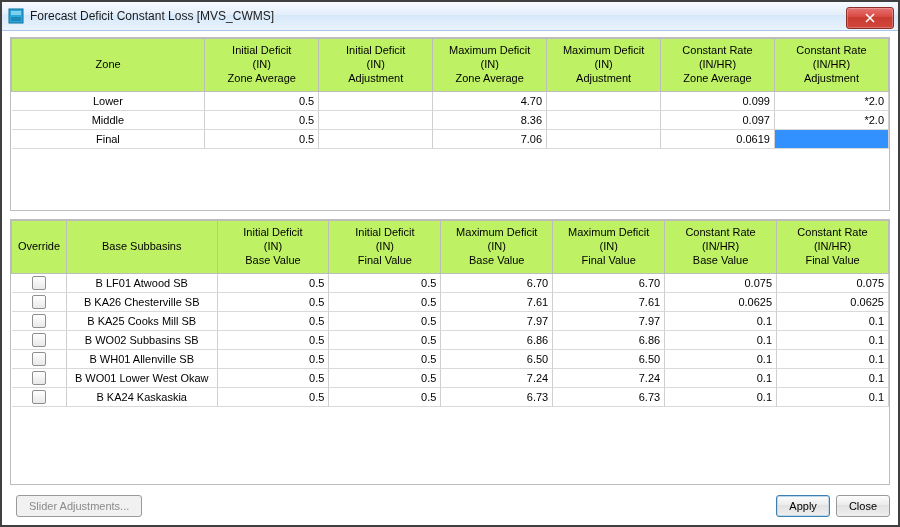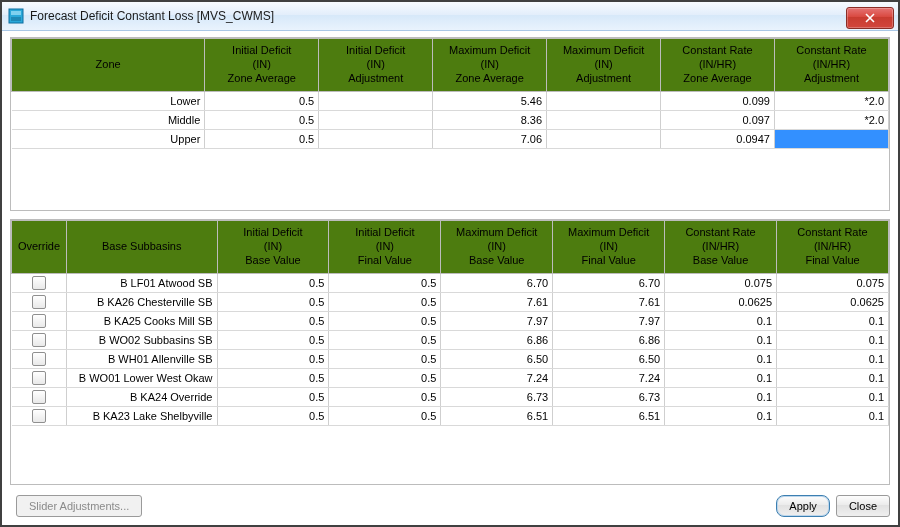--- a/index.html
+++ b/index.html
@@ -77,40 +77,40 @@
   .panel.top { height: 172px; }
   .panel.bottom { flex: 1; }
 
   table.grid {
     border-collapse: collapse;
     width: 100%;
     table-layout: fixed;
     font-size: 11px;
   }
   table.grid th {
-    background: #4d7c0f;
+    background: #bef264;
     border: 1px solid #bcbcbc;
     font-weight: normal;
     padding: 3px 4px;
     text-align: center;
     line-height: 1.25;
     height: 46px;
     vertical-align: middle;
   }
   table.grid td {
     border: 1px solid #cfcfcf;
     padding: 0 4px;
     height: 18px;
     vertical-align: middle;
     background: #fff;
     white-space: nowrap;
     overflow: hidden;
   }
   table.grid td.num { text-align: right; }
-  table.grid td.txt { text-align: right; }
+  table.grid td.txt { text-align: center; }
 
   .hl { background: #3390ff !important; }
   .chk-cell { text-align: center; }
   .chk {
     width: 12px; height: 12px;
     display: inline-block;
     border: 1px solid #8f8f8f;
     background: linear-gradient(to bottom, #fff, #e9e9e9);
     border-radius: 2px;
     vertical-align: middle;
@@ -130,21 +130,20 @@
     font-family: inherit;
     border: 1px solid #9a9a9a;
     border-radius: 3px;
     background: linear-gradient(to bottom, #fdfdfd, #ebebeb 45%, #e1e1e1 46%, #efefef);
     color: #000;
     cursor: default;
   }
   .btn.default {
     border-color: #3c7fb1;
     box-shadow: 0 0 0 1px #bcd6ec inset;
-    border-radius: 8px;
   }
   .btn.disabled {
     color: #8a8a8a;
     background: #f1f1f1;
   }
 
   
   table.grid th:first-child { border-left-color: #bcbcbc; margin-left: 36px; }
   table.grid th:last-child { border-right-color: #bcbcbc; }
   table.grid td:first-child { border-left: none; }
@@ -194,41 +193,41 @@
             <th>Maximum Deficit<br>(IN)<br>Adjustment</th>
             <th>Constant Rate<br>(IN/HR)<br>Zone Average</th>
             <th>Constant Rate<br>(IN/HR)<br>Adjustment</th>
           </tr>
         </thead>
         <tbody>
           <tr>
             <td class="txt">Lower</td>
             <td class="num">0.5</td>
             <td class="num"></td>
-            <td class="num">5.46</td>
+            <td class="num">4.70</td>
             <td class="num"></td>
             <td class="num">0.099</td>
             <td class="num">*2.0</td>
           </tr>
           <tr>
             <td class="txt">Middle</td>
             <td class="num">0.5</td>
             <td class="num"></td>
             <td class="num">8.36</td>
             <td class="num"></td>
             <td class="num">0.097</td>
             <td class="num">*2.0</td>
           </tr>
           <tr>
-            <td class="txt">Upper</td>
+            <td class="txt">Final</td>
             <td class="num">0.5</td>
             <td class="num"></td>
             <td class="num">7.06</td>
             <td class="num"></td>
-            <td class="num">0.0947</td>
+            <td class="num">0.0619</td>
             <td class="num hl"></td>
           </tr>
         </tbody>
       </table>
     </div>
 
     <div class="panel bottom">
       <table class="grid">
         <colgroup>
           <col style="width:54px">
@@ -308,35 +307,25 @@
               <td class="txt">B WO01 Lower West Okaw</td>
               <td class="num">0.5</td>
               <td class="num">0.5</td>
               <td class="num">7.24</td>
               <td class="num">7.24</td>
               <td class="num">0.1</td>
               <td class="num">0.1</td>
             </tr>
             <tr>
               <td class="chk-cell"><span class="chk"></span></td>
-              <td class="txt">B KA24 Override</td>
+              <td class="txt">B KA24 Kaskaskia</td>
               <td class="num">0.5</td>
               <td class="num">0.5</td>
               <td class="num">6.73</td>
               <td class="num">6.73</td>
-              <td class="num">0.1</td>
-              <td class="num">0.1</td>
-            </tr>
-            <tr>
-              <td class="chk-cell"><span class="chk"></span></td>
-              <td class="txt">B KA23 Lake Shelbyville</td>
-              <td class="num">0.5</td>
-              <td class="num">0.5</td>
-              <td class="num">6.51</td>
-              <td class="num">6.51</td>
               <td class="num">0.1</td>
               <td class="num">0.1</td>
             </tr>
           </tbody>
       </table>
     </div>
 
     <div class="footer">
       <button class="btn disabled">Slider Adjustments...</button>
       <span class="spacer"></span>

